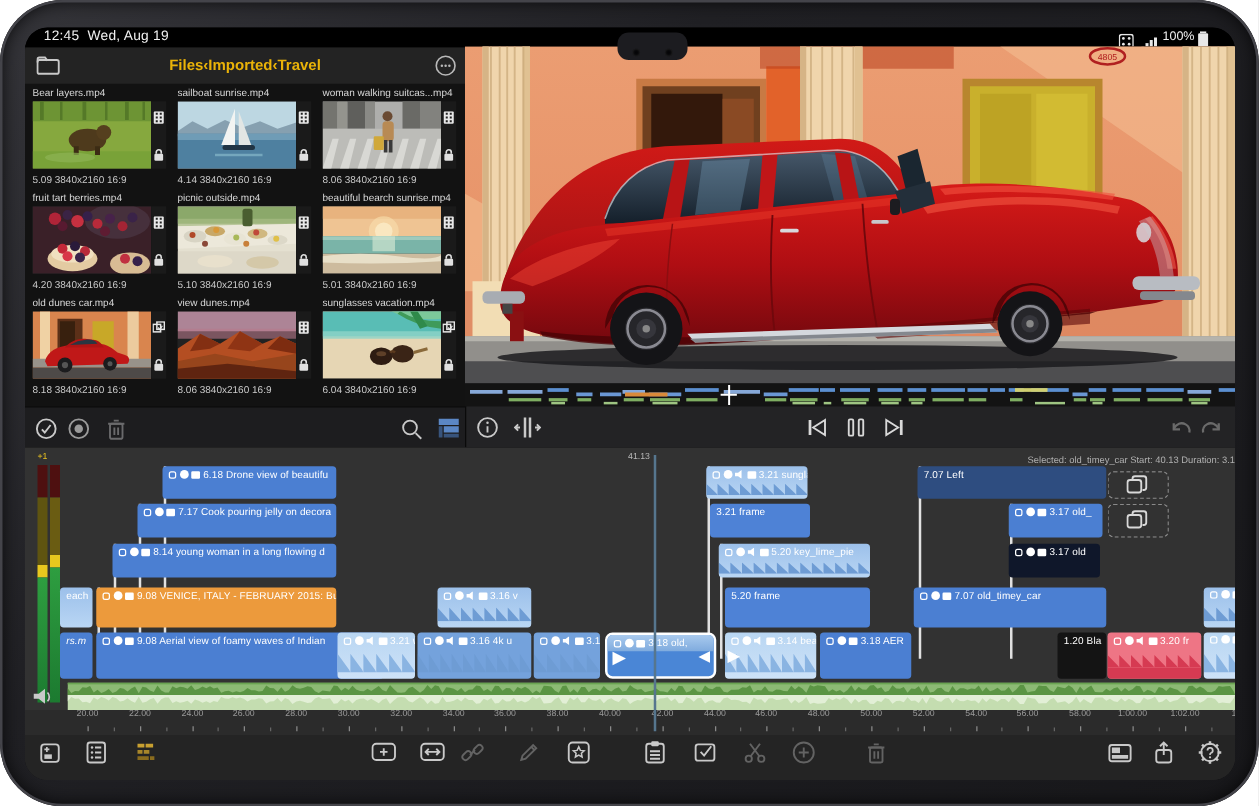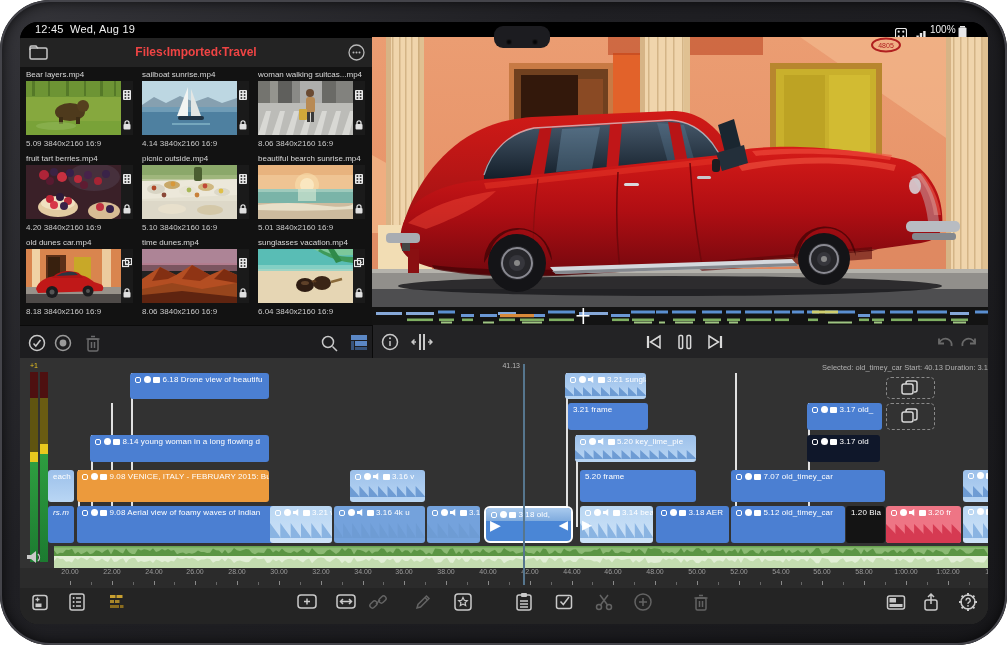--- a/index.html
+++ b/index.html
@@ -4,21 +4,21 @@
 html,body{width:1007px;height:645px;background:#fff;font-family:"Liberation Sans",sans-serif;overflow:hidden}
 .tablet{position:absolute;left:0;top:0;width:1007px;height:645px;border-radius:50px;background:linear-gradient(135deg,#35353a,#202024 35%,#18181b);box-shadow:inset 0 0 0 2px #44444a, inset 0 0 16px rgba(0,0,0,.95)}
 .screen{position:absolute;left:20px;top:22px;width:968px;height:602px;border-radius:18px;background:#000;overflow:hidden}
 .notch{position:absolute;left:474px;top:4px;width:56px;height:22px;border-radius:9px;background:#1c1c20}
 .cam{position:absolute;top:13px;width:6px;height:6px;border-radius:50%;background:#060608;box-shadow:inset 0 0 2px #333}
 .sbar{position:absolute;left:0;top:0;width:968px;height:16px;background:#000;color:#f0f0f0}
 .stime{position:absolute;left:15px;top:1px;font-size:11px;letter-spacing:.2px}
 .stxt{position:absolute;top:2px;font-size:10px;color:#f0f0f0}
 .panel{position:absolute;left:0;top:16px;width:352px;height:320px;background:#121212}
 .phead{position:absolute;left:0;top:0;width:352px;height:29px;background:#232323}
-.ptitle{position:absolute;left:0;top:7px;width:352px;text-align:center;font-size:12px;font-weight:bold;color:#ef4444}
+.ptitle{position:absolute;left:0;top:7px;width:352px;text-align:center;font-size:12px;font-weight:bold;color:#eab308}
 .tname,.tmeta{position:absolute;font-size:8px;color:#d8d8d8;white-space:nowrap}
 .tmeta{color:#cacaca}
 .thumb{position:absolute;width:95px;height:54px;overflow:hidden;background:#222}
 .tstrip{position:absolute;width:12px;height:54px;background:#1a1a1a}
 .pfoot{position:absolute;left:0;top:303px;width:352px;height:33px;background:#1d1d1f;border-top:1px solid #0a0a0a}
 .preview{position:absolute;left:352px;top:15px;width:616px;height:270px;background:#000;overflow:hidden}
 .mini{position:absolute;left:352px;top:285px;width:616px;height:18px;background:#141414}
 .transport{position:absolute;left:352px;top:303px;width:616px;height:33px;background:#232325;border-left:1px solid #0a0a0a}
 .timeline{position:absolute;left:0;top:336px;width:968px;height:266px;background:#323232}
 .tracks{position:absolute;left:0;top:0;width:968px;height:212px;overflow:hidden}
@@ -322,21 +322,21 @@
             <rect x="0.5" y="2.5" width="6" height="6" fill="none" stroke="#e8e8e8" stroke-width="1.2"></rect>
             <rect x="3.5" y="0.5" width="6" height="6" fill="none" stroke="#e8e8e8" stroke-width="1.2"></rect>
             <path d="M4.5 5 l1.4 1.6 2-3" stroke="#e8e8e8" stroke-width="1" fill="none"></path>
           </svg></div>
         <div style="position:absolute;left:1px;top:36px"><svg width="10" height="11" viewBox="0 0 10 11" style="">
             <rect x="1.5" y="4" width="7" height="5.6" rx="1" fill="#e0e0e0"></rect>
             <path d="M3 4 V2.8 a2 2 0 0 1 4 0 V4" fill="none" stroke="#e0e0e0" stroke-width="1.3"></path>
           </svg></div>
       </div>
       <div class="tmeta" style="left:6px;top:269px">8.18 3840x2160  16:9</div>
-      <div class="tname" style="left:122px;top:199.5px">time dunes.mp4</div>
+      <div class="tname" style="left:122px;top:199.5px">view dunes.mp4</div>
       <div class="thumb" style="left:122px;top:211px"><svg width="95" height="54" viewBox="0 0 95 54" style="">
           <rect width="95" height="16" fill="#ad8496"></rect>
           <rect y="14" width="95" height="8" fill="#b8788a" opacity=".6"></rect>
           <polygon points="0,30 18,18 34,26 50,16 68,26 82,20 95,26 95,54 0,54" fill="#b44e22"></polygon>
           <polygon points="18,18 34,26 26,30 10,32" fill="#832f12"></polygon>
           <polygon points="50,16 68,26 58,32 40,30" fill="#8f3414"></polygon>
           <polygon points="82,20 95,26 95,34 72,30" fill="#7d2c10"></polygon>
           <polygon points="0,40 30,34 60,40 95,34 95,54 0,54" fill="#97451c"></polygon>
           <polygon points="0,46 40,42 95,48 95,54 0,54" fill="#5f2410"></polygon>
         </svg></div>
@@ -651,20 +651,33 @@
             <polygon points="0,9 0.0,9.0 0.0,0.0 8.0,7.6 9.0,9.0 9.0,0.0 17.0,7.6 18.0,9.0 18.0,0.0 26.0,7.6 27.0,9.0 27.0,0.0 35.0,7.6 36.0,9.0 36.0,0.0 44.0,7.6 45.0,9.0 45.0,0.0 53.0,7.6 54.0,9.0 54.0,0.0 62.0,7.6 63.0,9.0 63.0,0.0 71.0,7.6 72.0,9.0 72.0,0.0 80.0,7.6 81,9" fill="#6e9cd4"></polygon>
           </svg>
           <div class="clab">
             <span class="ci ci-t"></span>
             <span class="ci ci-p"></span>
             <span class="ci ci-s"></span>
             <span class="ci ci-m"></span>
             <span class="ct">3.21 sunglas</span>
           </div>
         </div>
+        <div class="clip cnavy" style="left:714px;top:15px;width:151px;height:26px;">
+          <div class="clab">
+            <span class="ct">7.07 Left</span>
+          </div>
+        </div>
+        <div class="clip cblue" style="left:90px;top:45px;width:159px;height:27px;">
+          <div class="clab">
+            <span class="ci ci-t"></span>
+            <span class="ci ci-p"></span>
+            <span class="ci ci-m"></span>
+            <span class="ct">7.17 Cook pouring jelly on decora</span>
+          </div>
+        </div>
         <div class="clip cmed" style="left:548px;top:45px;width:80px;height:27px;">
           <div class="clab">
             <span class="ct">3.21 frame</span>
           </div>
         </div>
         <div class="clip cblue" style="left:787px;top:45px;width:75px;height:27px;">
           <div class="clab">
             <span class="ci ci-t"></span>
             <span class="ci ci-p"></span>
             <span class="ci ci-m"></span>
@@ -832,28 +845,20 @@
             <span class="ci ci-m"></span>
             <span class="ct">3.14 beach</span>
           </div>
         </div>
         <div class="clip cblue" style="left:636px;top:148px;width:73px;height:37px;">
           <div class="clab">
             <span class="ci ci-t"></span>
             <span class="ci ci-p"></span>
             <span class="ci ci-m"></span>
             <span class="ct">3.18 AER</span>
-          </div>
-        </div>
-        <div class="clip cblue" style="left:711px;top:148px;width:114px;height:37px;">
-          <div class="clab">
-            <span class="ci ci-t"></span>
-            <span class="ci ci-p"></span>
-            <span class="ci ci-m"></span>
-            <span class="ct">5.12 old_timey_car</span>
           </div>
         </div>
         <div class="clip cblack" style="left:826px;top:148px;width:39px;height:37px;">
           <div class="clab">
             <span class="ct">1.20 Bla</span>
           </div>
         </div>
         <div class="clip cred" style="left:866px;top:148px;width:75px;height:37px;">
           <svg width="75" height="10" viewBox="0 0 75 10" style="position:absolute;left:0;bottom:9px">
             <polygon points="0,10 0.0,10.0 0.0,0.0 8.4,8.5 9.4,10.0 9.4,0.0 17.8,8.5 18.8,10.0 18.8,0.0 27.1,8.5 28.1,10.0 28.1,0.0 36.5,8.5 37.5,10.0 37.5,0.0 45.9,8.5 46.9,10.0 46.9,0.0 55.2,8.5 56.2,10.0 56.2,0.0 64.6,8.5 65.6,10.0 65.6,0.0 74.0,8.5 75,10" fill="#d63a52"></polygon>

